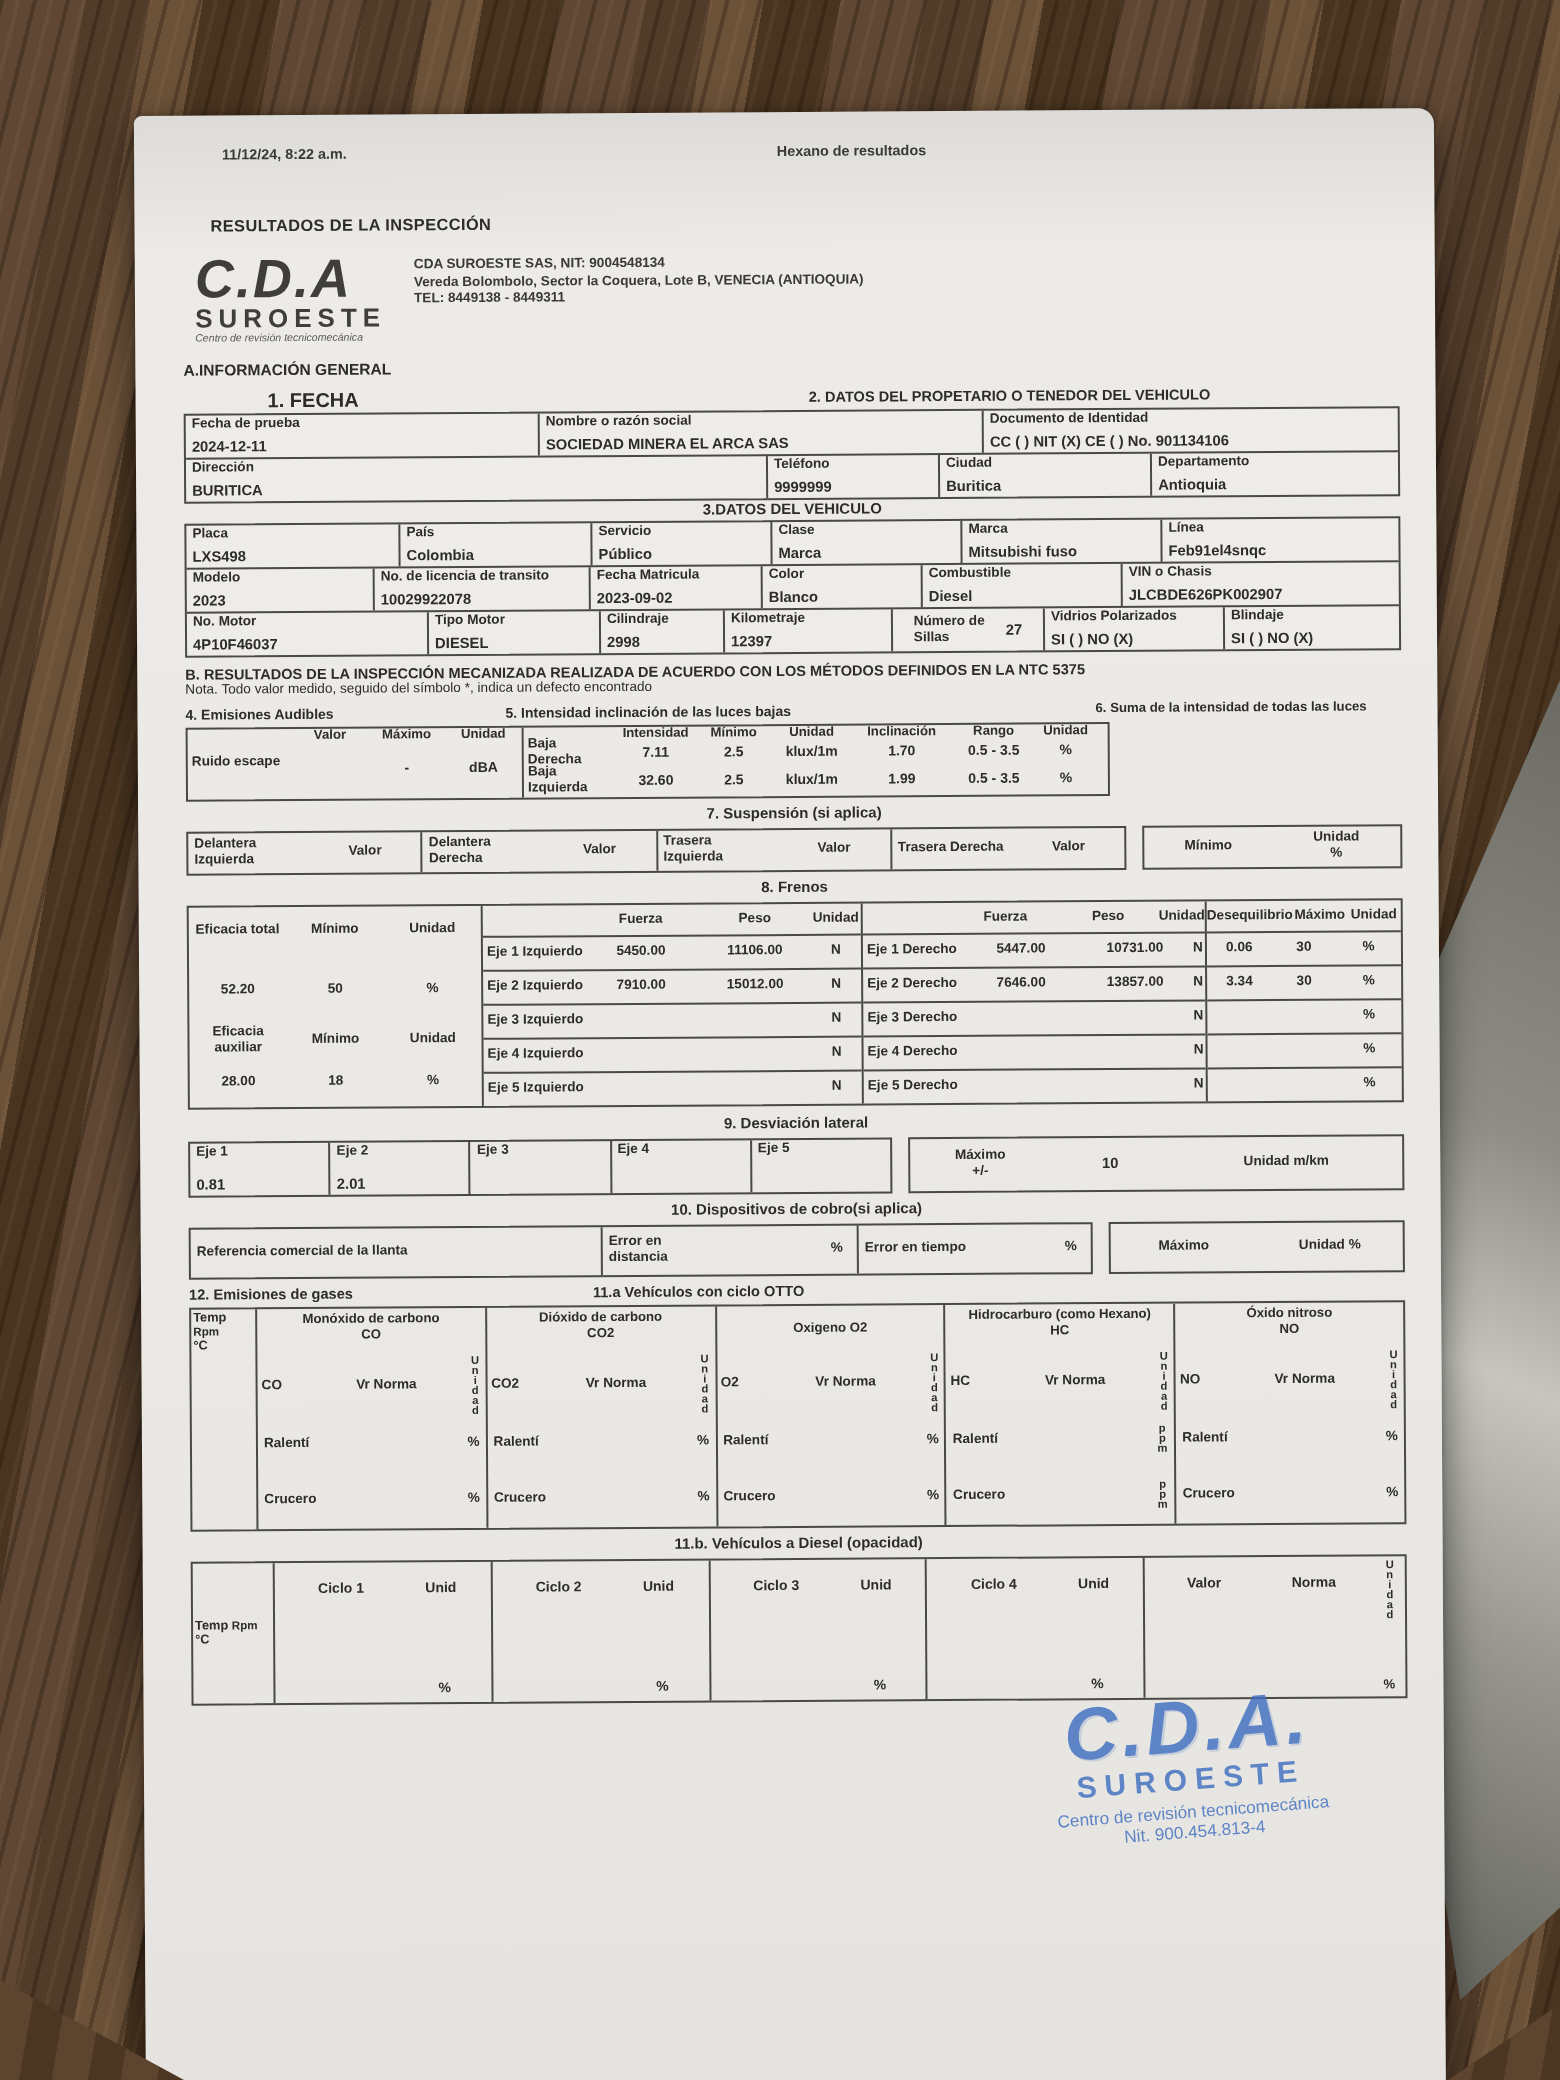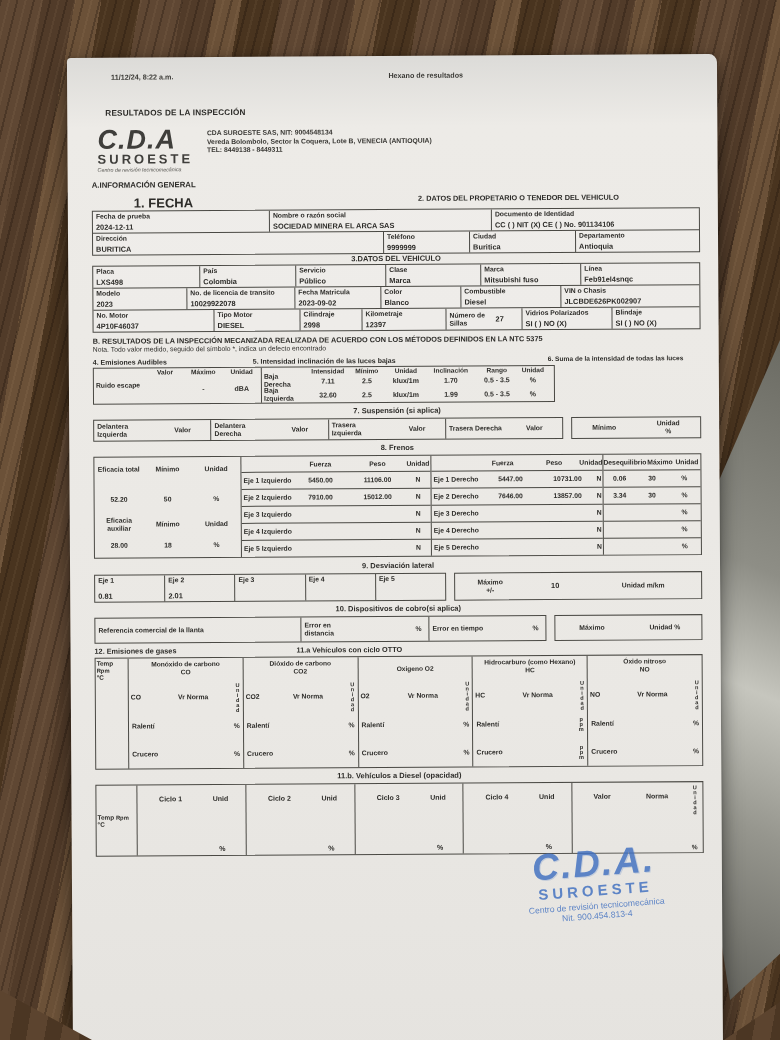--- a/index.html
+++ b/index.html
@@ -52,21 +52,21 @@
 
   .logo-row { display:flex; margin-top:9px; margin-left:6px; }
   .logo-cda { font-size:27px; font-weight:bold; font-style:italic; color:#3f3e3b; letter-spacing:1px; line-height:26px; }
   .logo-name { font-size:13px; font-weight:bold; letter-spacing:3px; color:#3f3e3b; line-height:14px; }
   .logo-tag { font-size:5.3px; color:#5a5955; font-style:italic; }
   .logo-info { margin-left:14px; margin-top:3px; font-size:6.8px; font-weight:bold; line-height:8.5px; color:#3a3935; }
 
   .section-a { margin-top:8px; font-size:7.8px; font-weight:bold; }
 
   .sec12 { display:flex; margin-top:6px; }
-  .sec12 .s1t { margin-left:42px; font-size:13px; font-weight:bold; }
+  .sec12 .s1t { margin-left:42px; font-size:10px; font-weight:bold; }
   .sec12 .s2t { margin-left:225px; font-size:7.3px; font-weight:bold; }
 
   
   .row456-titles { display:flex; margin-top:5px; align-items:flex-end; }
   .t4t { width:160px; font-size:7px; font-weight:bold; }
   .t5t { width:295px; font-size:7px; font-weight:bold; }
   .t6t { flex:1; font-size:6.6px; font-weight:bold; line-height:7.5px; }
 
   .t456 { display:flex; margin-top:2px; align-items:stretch; }
   .t45 { display:flex; border:1px solid #4a4944; width:462px; }
@@ -308,21 +308,21 @@
             <span class="val">DIESEL</span>
           </div>
         <div class="td" style="width:62px">
             <span class="lbl">Cilindraje</span>
             <span class="val">2998</span>
           </div>
         <div class="td" style="width:84px">
             <span class="lbl">Kilometraje</span>
             <span class="val">12397</span>
           </div>
-        <div class="td" style="width:76px; flex-direction:row; align-items:center; justify-content:flex-start;">
+        <div class="td" style="width:76px; flex-direction:row; align-items:center; justify-content:center;">
             <span class="lbl" style="width:46px">Número de Sillas</span>
             <span class="val">27</span>
           </div>
         <div class="td" style="width:90px">
             <span class="lbl">Vidrios Polarizados</span>
             <span class="val">SI ( ) NO (X)</span>
           </div>
         <div class="td" style="flex:1">
             <span class="lbl">Blindaje</span>
             <span class="val">SI ( ) NO (X)</span>

